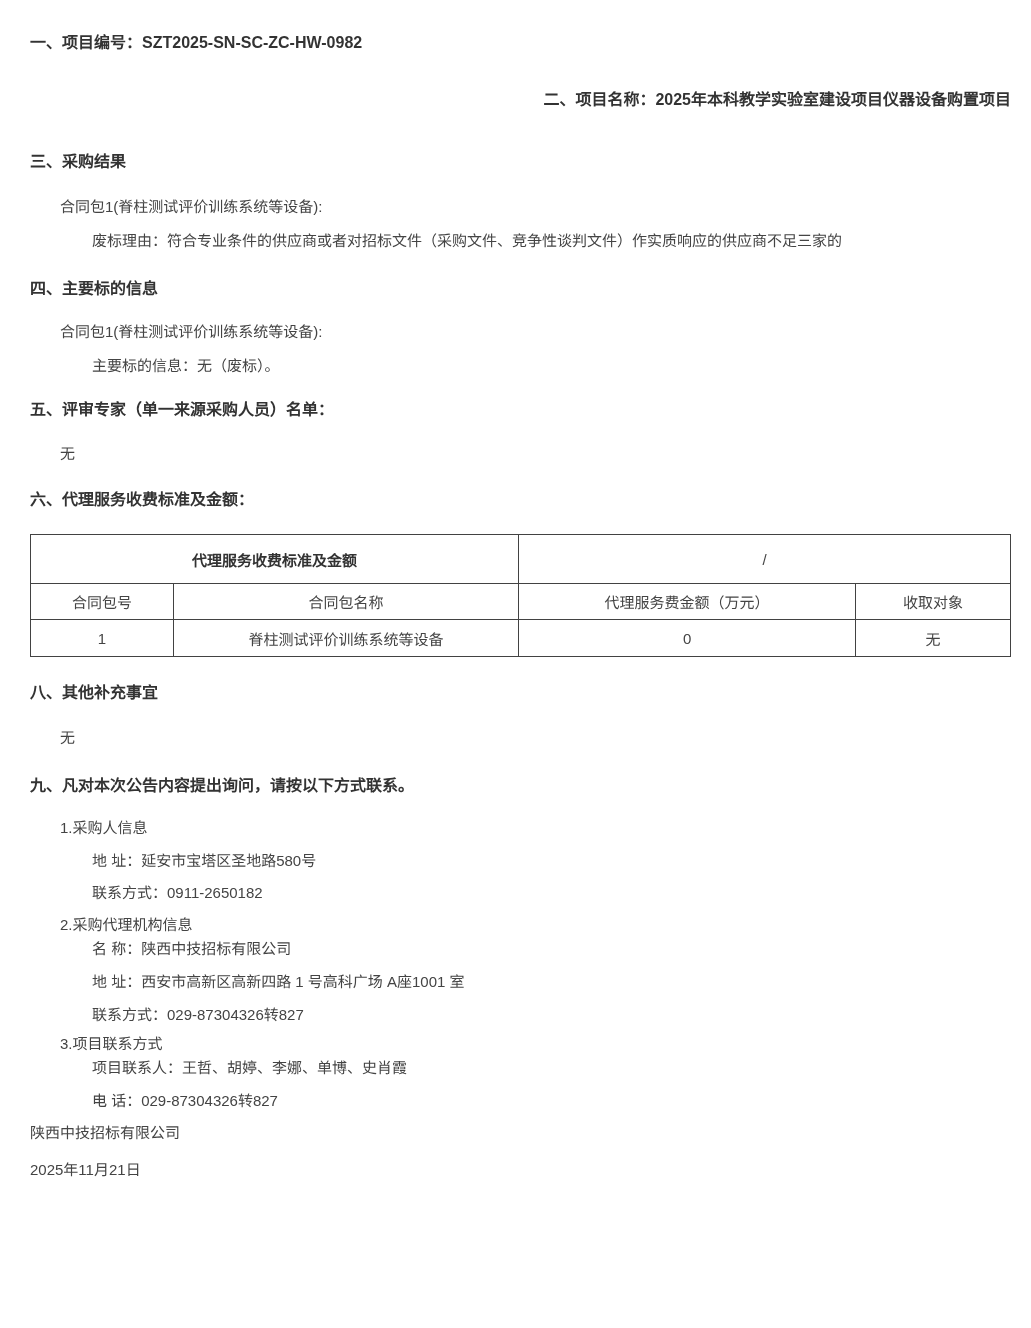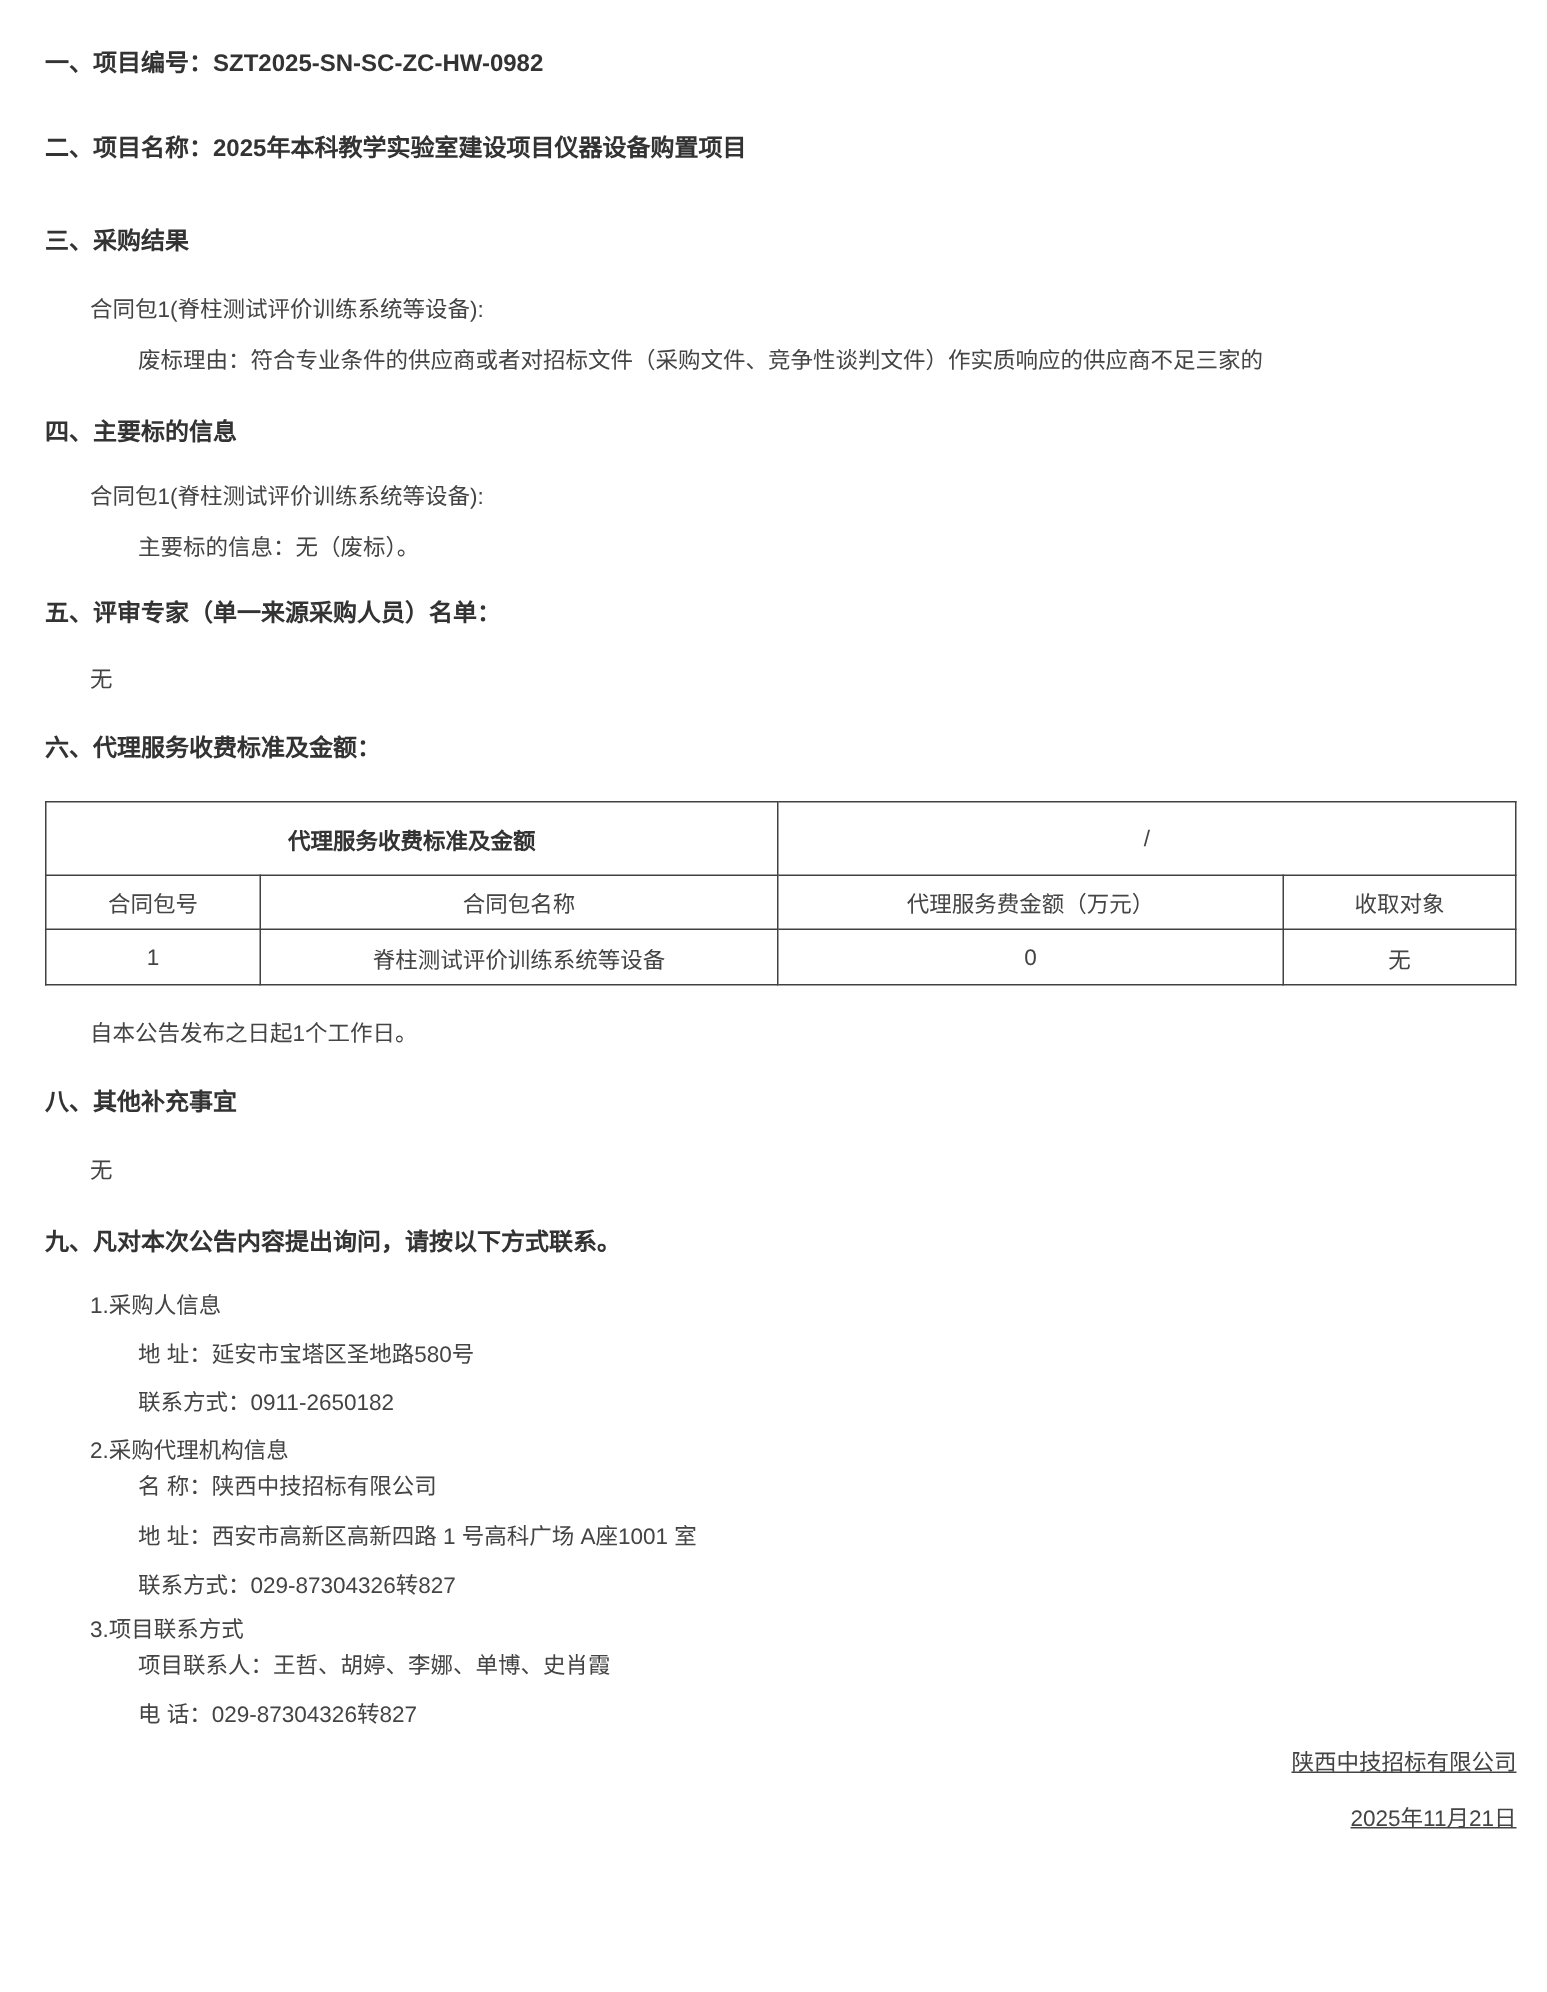--- a/index.html
+++ b/index.html
@@ -24,25 +24,25 @@
     line-height: 20px;
     white-space: pre-wrap;
   }
   .h {
     font-weight: bold;
     color: #333333;
     font-size: 16px;
   }
   .ind1 { padding-left: 30px; }
   .ind2 { padding-left: 62px; }
-  .right { text-align: right; text-decoration: underline; }
+  .right { text-align: left; }
 
   
   .mt42 { margin-top: 42px; }
-  .mt37 { margin-top: 37px; }
+  .mt37 { margin-top: 37px; text-align: right; }
   .mt28 { margin-top: 28px; }
   .mt27 { margin-top: 27px; }
   .mt26 { margin-top: 26px; }
   .mt25 { margin-top: 25px; }
   .mt24 { margin-top: 24px; }
   .mt23 { margin-top: 23px; }
   .mt22 { margin-top: 22px; }
   .mt17 { margin-top: 17px; }
   .mt14 { margin-top: 14px; }
   .mt13 { margin-top: 13px; }
@@ -114,21 +114,20 @@
       </tr>
       <tr class="row-data">
         <td>1</td>
         <td>脊柱测试评价训练系统等设备</td>
         <td>0</td>
         <td>无</td>
       </tr>
     </tbody>
   </table>
 
-  <p class="ind1 mt23">自本公告发布之日起1个工作日。</p>
 
   <p class="h mt26">八、其他补充事宜</p>
   <p class="ind1 mt25">无</p>
 
   <p class="h mt28">九、凡对本次公告内容提出询问，请按以下方式联系。</p>
 
   <p class="ind1 mt22">1.采购人信息</p>
   <p class="ind2 mt13">地 址：延安市宝塔区圣地路580号</p>
   <p class="ind2 mt12">联系方式：0911-2650182</p>
 

